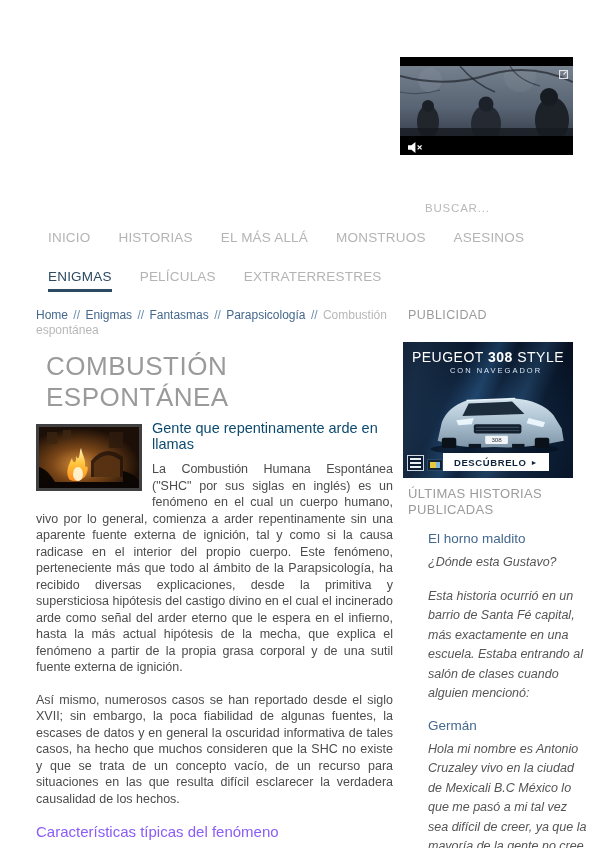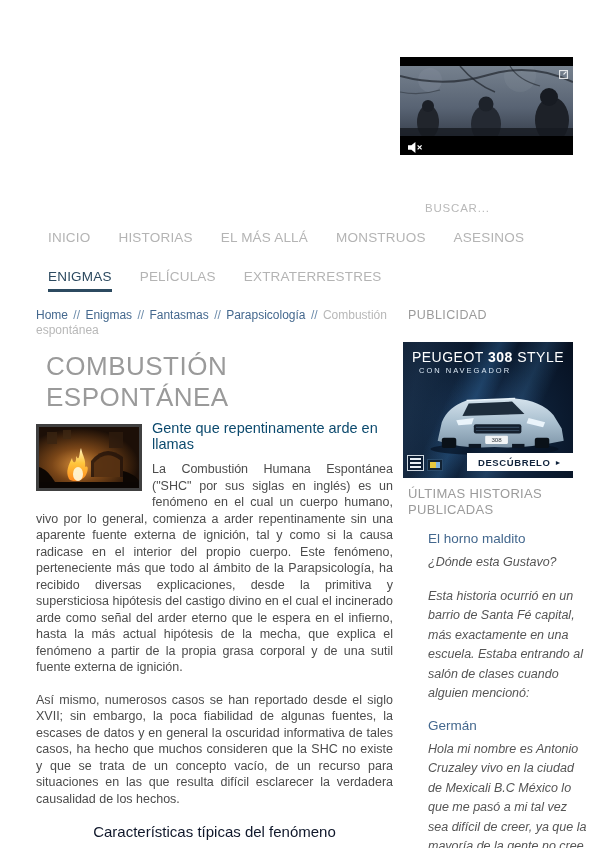--- a/index.html
+++ b/index.html
@@ -69,39 +69,39 @@
     border: 3px solid #404040; margin: 4px 10px 4px 0;
     background: #140c07;
   }
   figure.fire-image svg { display: block; width: 100%; height: 100%; }
   h2.subtitle { font-size: 14.5px; font-weight: 400; color: #0c4a6e; margin: 2px 0 9px; }
   article p {
     font-size: 12.5px; line-height: 16.5px; text-align: justify;
     color: #4c4c4c; margin: 0 0 16px;
   }
   h3.section-heading {
-    font-size: 15px; font-weight: 400; color: #0f172a; margin: 2px 0 11px; text-align: center;
+    font-size: 15px; font-weight: 400; color: #8b5cf6; margin: 2px 0 11px;
   }
 
   
   .ad-banner {
     position: relative; margin: 4px 0 0 3px;
     width: 170px; height: 136px; overflow: hidden; cursor: pointer;
     background:
       linear-gradient(115deg, rgba(40,110,190,0) 30%, rgba(70,150,220,.25) 42%, rgba(40,110,190,0) 50%, rgba(90,170,235,.18) 62%, rgba(40,110,190,0) 72%),
       linear-gradient(100deg, rgba(120,190,255,.12) 10%, rgba(0,0,0,0) 35%),
       radial-gradient(ellipse at 50% 65%, #1d3a5e 0%, #0c1d33 55%, #060f1f 100%);
   }
   .ad-title { position: absolute; top: 7px; width: 100%; text-align: center; color: #fff; font-size: 14px; letter-spacing: .5px; }
   .ad-title .model { font-weight: 700; }
-  .ad-sub { position: absolute; top: 24px; width: 100%; color: #d9e6f2; font-size: 7.5px; letter-spacing: 2px; padding-left: 16px; }
+  .ad-sub { position: absolute; top: 24px; width: 100%; text-align: center; color: #d9e6f2; font-size: 7.5px; letter-spacing: 2px; padding-left: 16px; }
   .ad-car { position: absolute; left: 14px; top: 32px; width: 155px; height: 84px; }
   .ad-car svg { display: block; width: 100%; height: 100%; }
   .ad-cta {
-    position: absolute; left: 64px; bottom: 7px; width: 106px; height: 18px;
+    position: absolute; left: 40px; bottom: 7px; width: 106px; height: 18px;
     background: #fff; border: none; cursor: pointer;
     display: flex; align-items: center; justify-content: center; gap: 4px;
     font-family: "Liberation Sans", sans-serif;
     font-size: 9.5px; font-weight: 700; letter-spacing: .6px; color: #10233c;
   }
   .ad-cta .arrow { font-size: 7px; line-height: 1; }
   .ad-badges { position: absolute; left: 4px; bottom: 7px; display: flex; gap: 3px; align-items: flex-end; }
   .badge-plan { width: 17px; height: 16px; border: 1px solid #cfd8e0; background: #0c1d33;
     display: flex; flex-direction: column; justify-content: center; gap: 2px; padding: 2px; }
   .badge-plan i { display: block; height: 2px; background: #e8eef4; }

